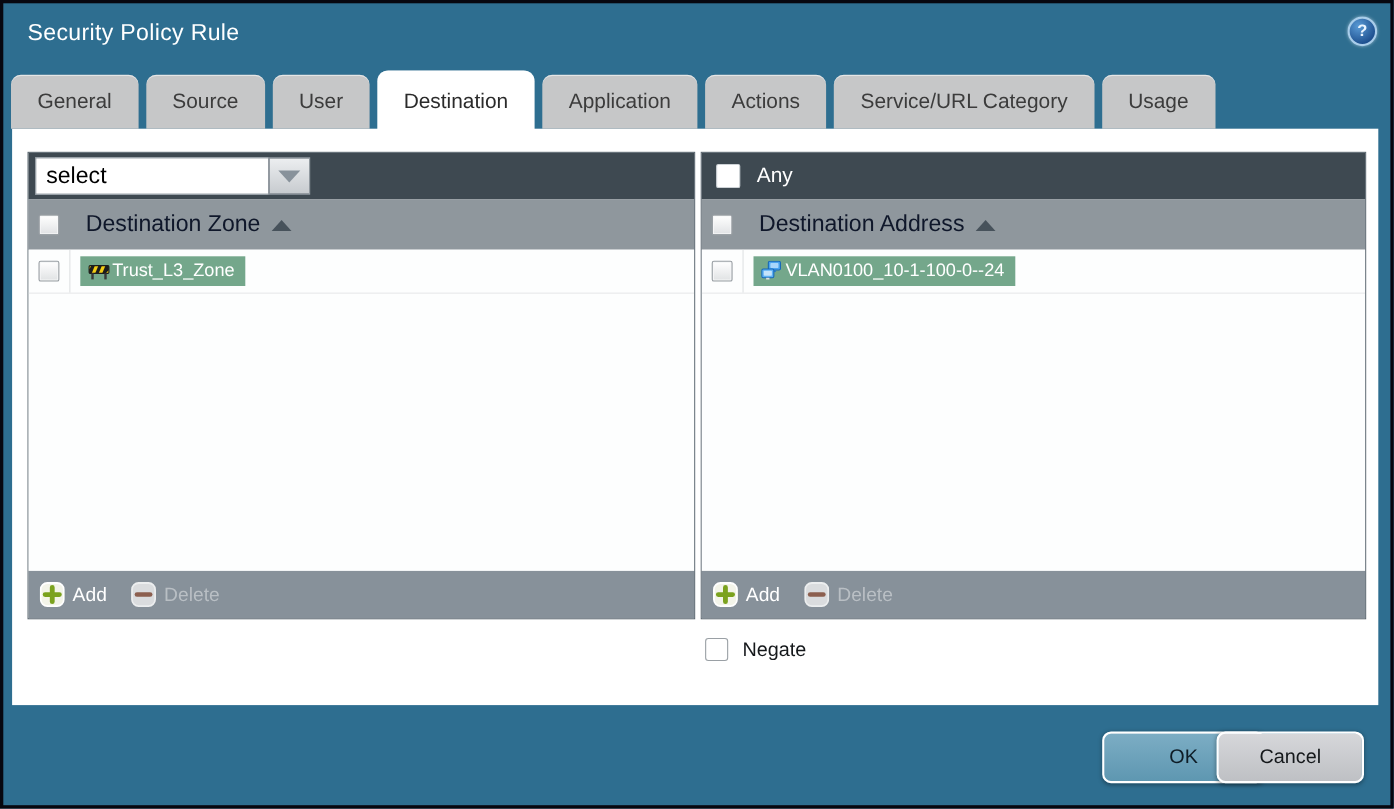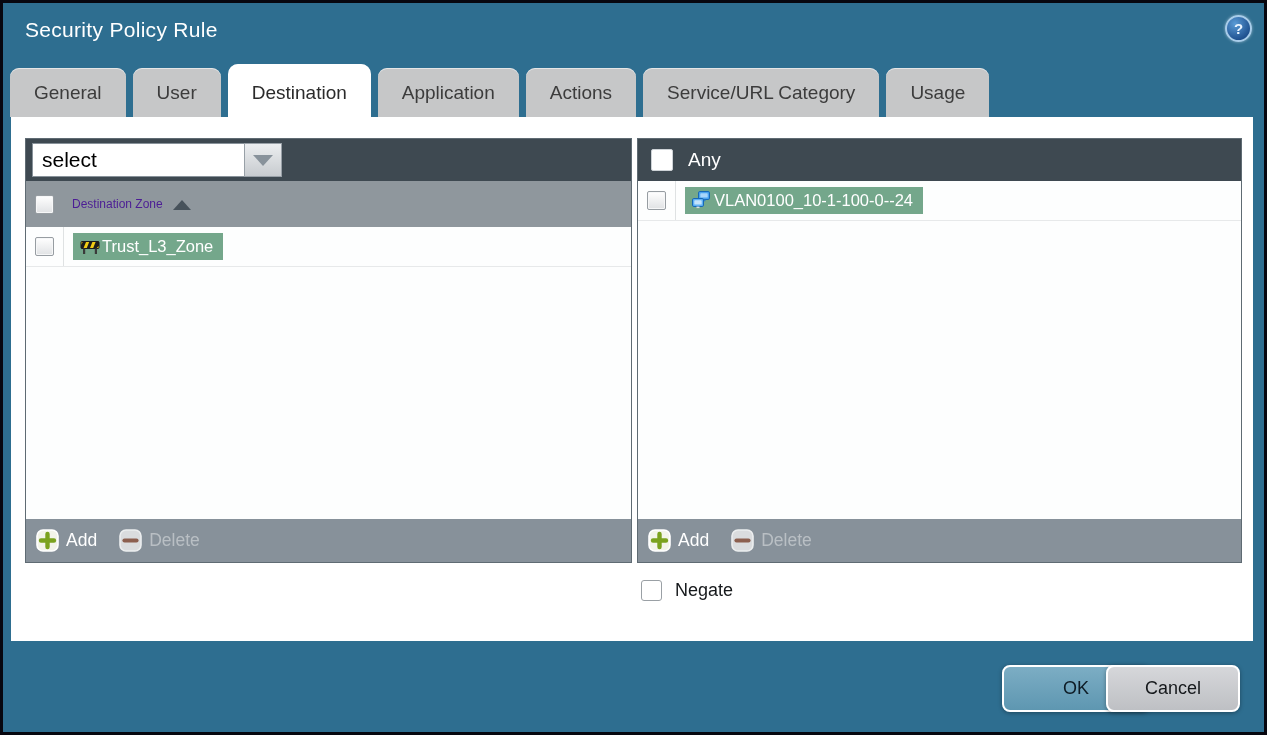--- a/index.html
+++ b/index.html
@@ -33,21 +33,21 @@
   .pthead{flex:none;height:46px;background:#8F979D;display:flex;align-items:center;}
   .ptbody{flex:1;background:#fdfefe;overflow:hidden;}
   .ptfoot{flex:none;height:43px;background:#87919A;display:flex;align-items:center;padding:0 10px;gap:22px;}
 
   .cb-col{width:37px;flex:none;display:flex;align-items:center;justify-content:center;}
   .checkbox{width:19px;height:19px;background:linear-gradient(#ffffff,#e0e2e4);
     border:1px solid #979da2;border-radius:2px;box-shadow:inset 0 0 0 1px #f6f7f8;box-sizing:border-box;}
   .checkbox.big{width:22px;height:22px;background:#fff;border:1px solid #cdd2d6;box-shadow:none;}
   .checkbox.plain{width:21px;height:21px;background:#fff;border:1px solid #9aa0a5;box-shadow:none;border-radius:3px;}
 
-  .th-label{color:#4c1d95;font-size:12px;margin-left:9px;}
+  .th-label{color:#0f172a;font-size:21px;margin-left:15px;}
   .sort-arrow{width:0;height:0;border-left:9px solid transparent;border-right:9px solid transparent;
     border-bottom:10px solid #47525B;margin-left:10px;margin-top:2px;}
   .any-label{color:#fff;font-size:19px;margin-left:8px;}
 
   
   .combobox{display:flex;align-items:center;margin-left:1px;}
   .combo-input{width:212px;height:34px;box-sizing:border-box;border:1px solid #88929a;border-right:none;
     font-size:21px;padding:0 9px;color:#000;background:#fff;font-family:"Liberation Sans",sans-serif;outline:none;}
   .combo-btn{width:38px;height:34px;box-sizing:border-box;background:linear-gradient(#eceef0,#c7cbcf);
     border:1px solid #98a0a7;display:flex;align-items:center;justify-content:center;}
@@ -78,20 +78,21 @@
 </head>
 <body>
 
 <div class="dialog">
 
   <div class="title">Security Policy Rule</div>
   <div class="help-icon">?</div>
 
   <div class="tabs">
     <div class="tab">General</div>
+    <div class="tab">Source</div>
     <div class="tab">User</div>
     <div class="tab active">Destination</div>
     <div class="tab">Application</div>
     <div class="tab">Actions</div>
     <div class="tab">Service/URL Category</div>
     <div class="tab">Usage</div>
   </div>
 
   <div class="content">
 
@@ -147,20 +148,27 @@
       </div>
     </div>
 
     <div class="panel addr">
       <div class="ptoolbar">
         <div class="cb-col">
           <div class="checkbox big"></div>
         </div>
         <span class="any-label">Any</span>
       </div>
+      <div class="pthead">
+        <div class="cb-col">
+          <div class="checkbox"></div>
+        </div>
+        <span class="th-label">Destination Address</span>
+        <div class="sort-arrow"></div>
+      </div>
       <div class="ptbody">
         <div class="trow">
           <div class="cb-col">
             <div class="checkbox"></div>
           </div>
           <span class="chip">
             <svg width="20" height="18" viewBox="0 0 20 18">
               <rect x="6.5" y="0.5" width="11" height="8" rx="1.4" fill="#4aa3ef" stroke="#1768b8" stroke-width="1"></rect>
               <rect x="8.3" y="2.2" width="7.4" height="4.4" rx="0.7" fill="#a8d6fb"></rect>
               <rect x="10.5" y="8.5" width="3" height="1.8" fill="#2f7fc4"></rect>

